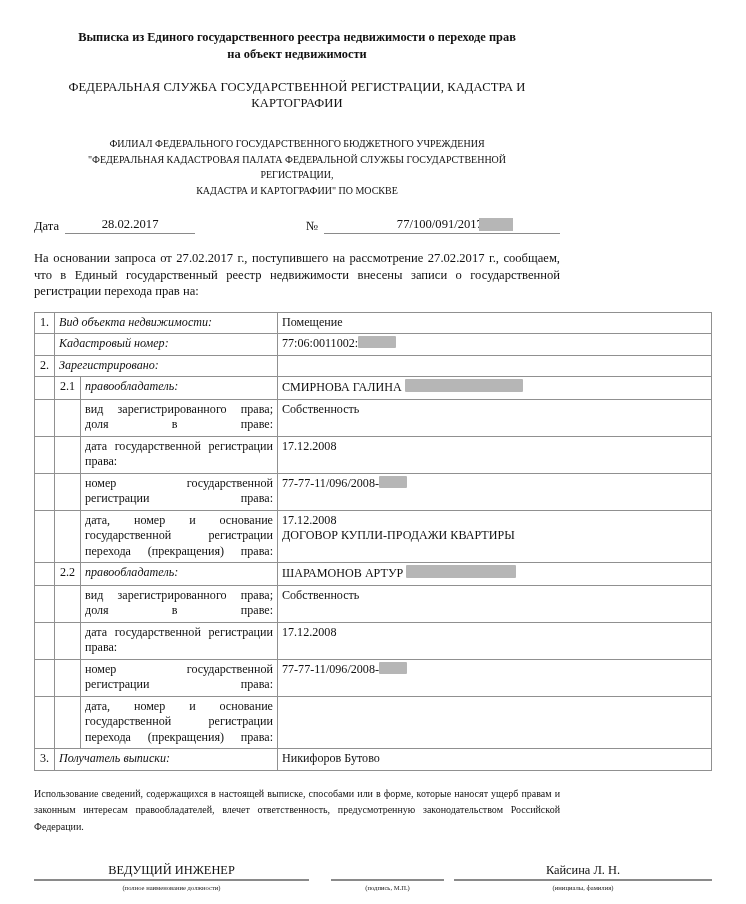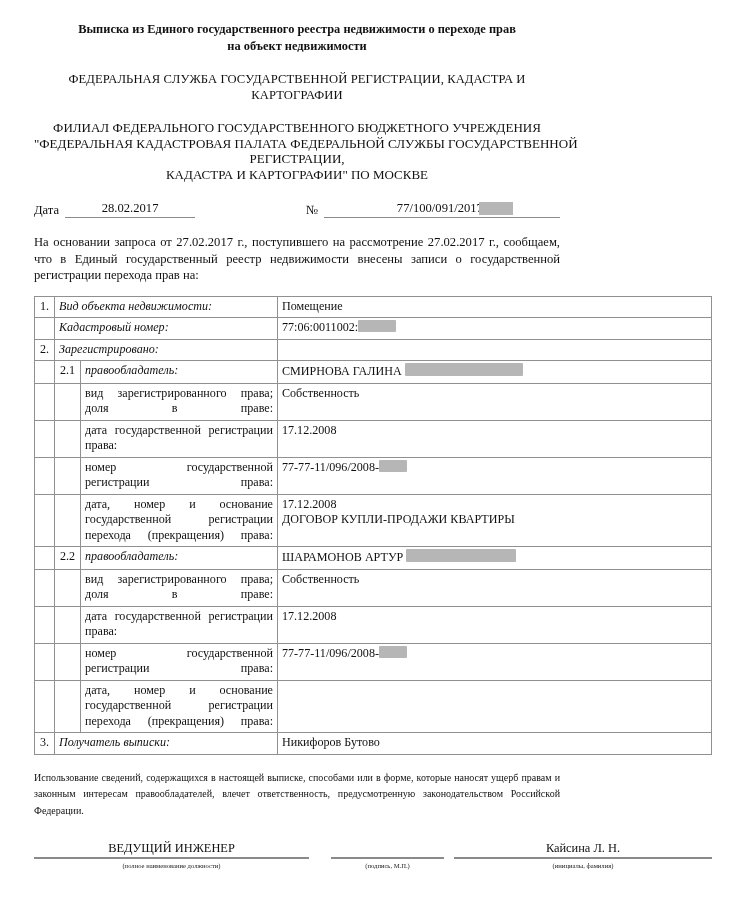--- a/index.html
+++ b/index.html
@@ -12,21 +12,21 @@
     height: 904px;
     font-family: "Liberation Serif", "DejaVu Serif", serif;
     color: #111111;
     position: relative;
     overflow: hidden;
   }
   .page {
     width: 594px;
     height: 904px;
     box-sizing: border-box;
-    padding: 4px 34px;
+    padding: 12px 34px;
     position: relative;
   }
 
   
   .doc-title {
     font-weight: bold;
     font-size: 12.4px;
     line-height: 17px;
     text-align: center;
     margin: 0;
@@ -34,24 +34,24 @@
   }
   .org-line1 {
     font-size: 12.6px;
     line-height: 16px;
     text-align: center;
     margin: 0;
     padding-top: 16px;
     letter-spacing: 0.1px;
   }
   .org-block {
-    font-size: 13px;
+    font-size: 10px;
     line-height: 15.5px;
     text-align: center;
-    margin: 0;
+    margin: 8px;
     padding-top: 17px;
   }
   .org-block div { white-space: nowrap; }
 
   
   .datenum {
     display: flex;
     align-items: flex-end;
     margin-top: 19px;
     font-size: 12.6px;
@@ -149,21 +149,21 @@
   .note {
     margin-top: 15px;
     font-size: 10px;
     line-height: 16.5px;
     text-align: justify;
     text-align-last: left;
   }
 
   
   .sign-row {
-    margin-top: 22px;
+    margin-top: 28px;
     display: flex;
     align-items: flex-start;
     width: 678px;
   }
   .sign-col { position: relative; }
   .sign-col.position { width: 275px; }
   .sign-col.gap      { width: 22px; }
   .sign-col.sig      { width: 113px; }
   .sign-col.gap2     { width: 10px; }
   .sign-col.name     { width: 258px; }

